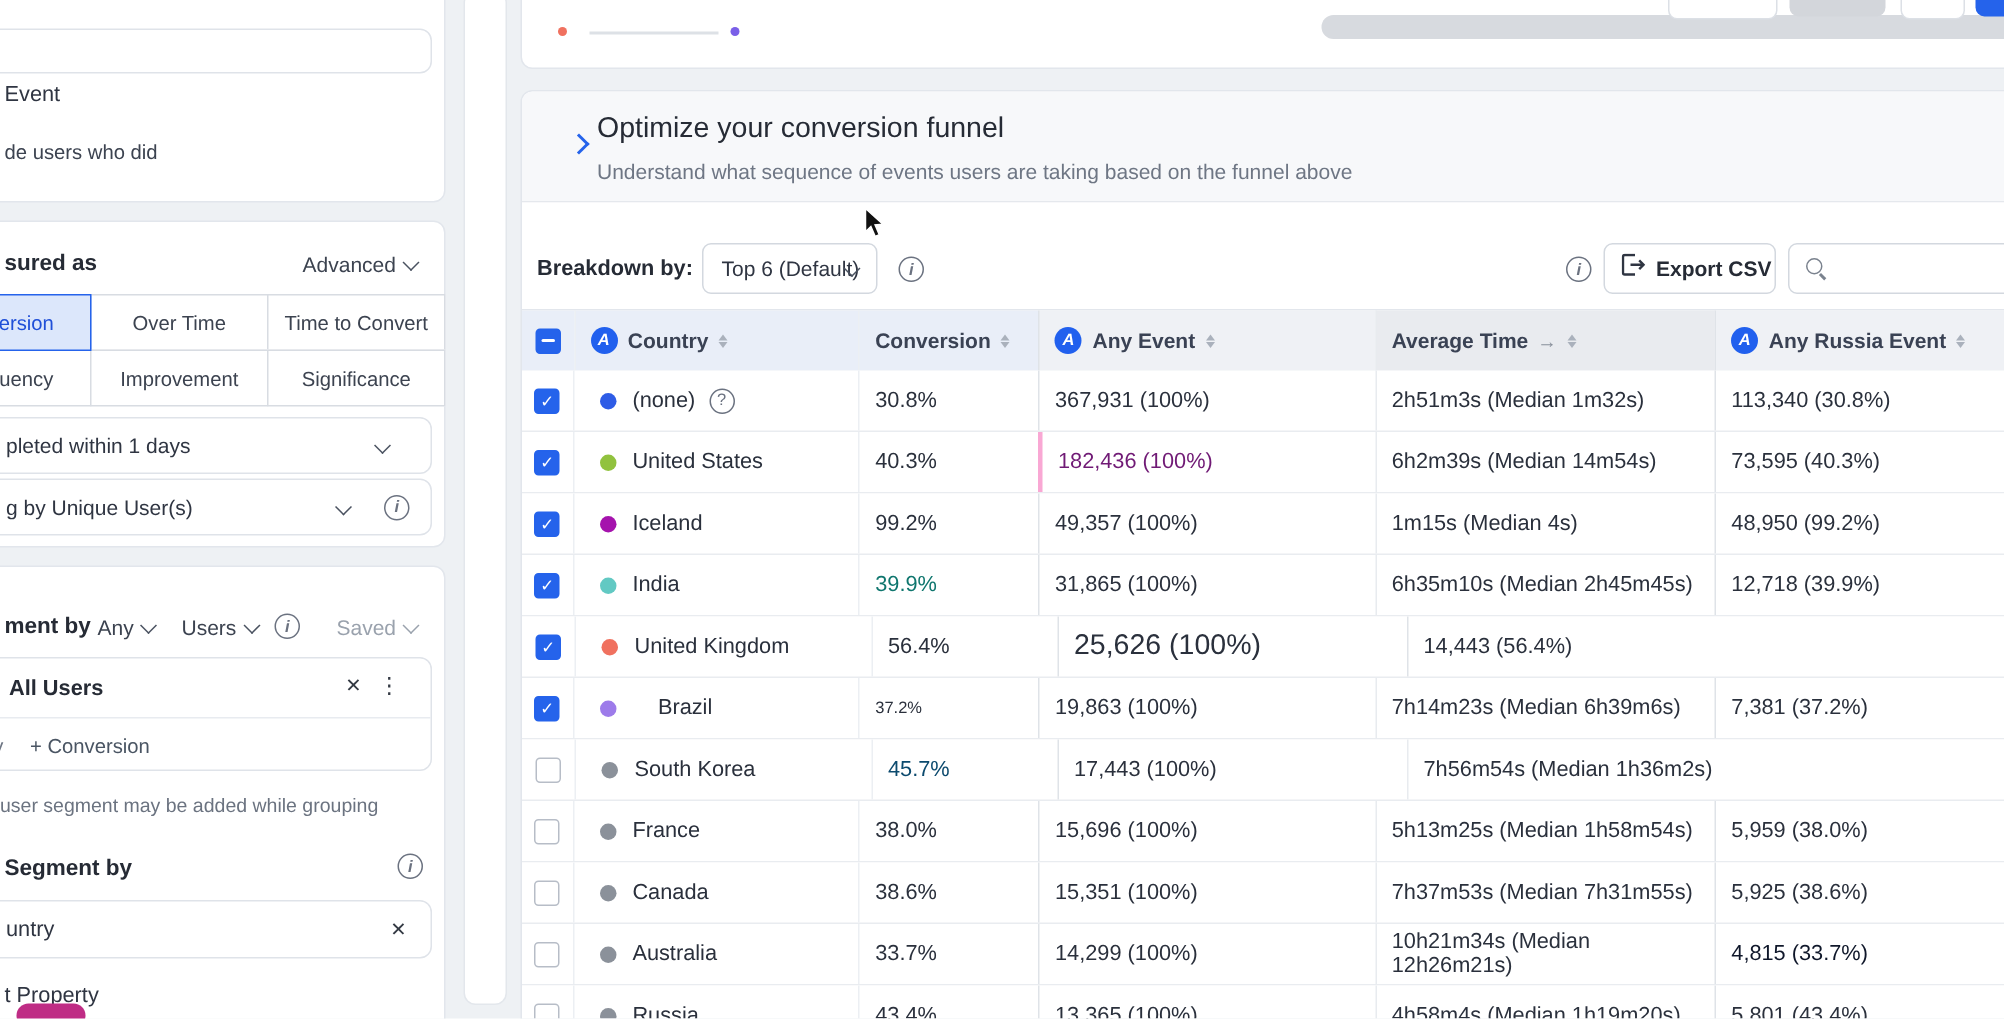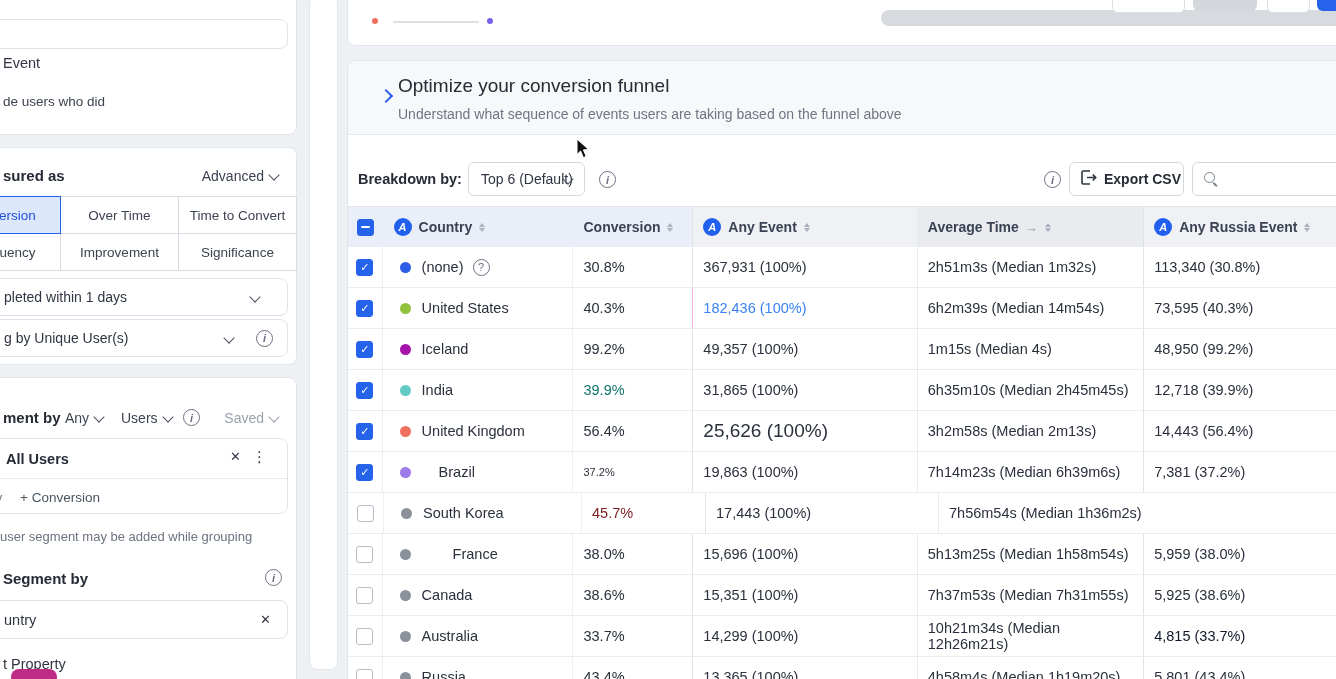--- a/index.html
+++ b/index.html
@@ -221,21 +221,21 @@
   <div class="row">
     <div class="rcell" style="width:36px;justify-content:center;padding:0;border-right:1px solid #eceff3;">
       <span class="cb checked">✓</span>
     </div>
     <div class="rcell" style="width:197px;">
       <span style="width: 11px; height: 11px; border-radius: 50%; display: inline-block; margin-left: 7px; background: rgb(145, 194, 62);"></span>
       <span class="txt" style="margin-left:11px;font-size:14.5px;color:#2a303c;">United States</span>
 
     </div>
     <div class="rcell" style="width:124px;border-left:1px solid #eceff3;font-size:14.5px;color:#2a303c;">40.3%</div>
-    <div class="rcell" style="width:233px;border-left:1px solid #f9a8d4;font-size:14.5px;color:#3b82f6;">182,436 (100%)</div>
+    <div class="rcell" style="width:233px;border-left:3px solid #f9a8d4;font-size:14.5px;color:#701a75;">182,436 (100%)</div>
     <div class="rcell" style="width:235px;border-left:1px solid #e8ebef;font-size:14.5px;color:#2a303c;">6h2m39s (Median 14m54s)</div>
     <div class="rcell" style="width:200px;border-left:1px solid #dfe3e8;font-size:14.5px;color:#2a303c;">73,595 (40.3%)</div>
   </div>
 
   <div class="row">
     <div class="rcell" style="width:36px;justify-content:center;padding:0;border-right:1px solid #eceff3;">
       <span class="cb checked">✓</span>
     </div>
     <div class="rcell" style="width:197px;">
       <span style="width: 11px; height: 11px; border-radius: 50%; display: inline-block; margin-left: 7px; background: rgb(165, 19, 173);"></span>
@@ -267,21 +267,20 @@
     <div class="rcell" style="width:36px;justify-content:center;padding:0;border-right:1px solid #eceff3;">
       <span class="cb checked">✓</span>
     </div>
     <div class="rcell" style="width:197px;">
       <span style="width: 11px; height: 11px; border-radius: 50%; display: inline-block; margin-left: 7px; background: rgb(240, 113, 95);"></span>
       <span class="txt" style="margin-left:11px;font-size:14.5px;color:#2a303c;">United Kingdom</span>
 
     </div>
     <div class="rcell" style="width:124px;border-left:1px solid #eceff3;font-size:14.5px;color:#2a303c;">56.4%</div>
     <div class="rcell" style="width:233px;border-left:1px solid #dfe3e8;font-size:19px;color:#2a303c;">25,626 (100%)</div>
-    <div class="rcell" style="width:235px;border-left:1px solid #e8ebef;font-size:14.5px;color:#2a303c;">3h2m58s (Median 2m13s)</div>
     <div class="rcell" style="width:200px;border-left:1px solid #dfe3e8;font-size:14.5px;color:#2a303c;">14,443 (56.4%)</div>
   </div>
 
   <div class="row">
     <div class="rcell" style="width:36px;justify-content:center;padding:0;border-right:1px solid #eceff3;">
       <span class="cb checked">✓</span>
     </div>
     <div class="rcell" style="width:197px;">
       <span style="width: 11px; height: 11px; border-radius: 50%; display: inline-block; margin-left: 7px; background: rgb(157, 123, 234);"></span>
       <span class="txt" style="margin-left:28px;font-size:14.5px;color:#2a303c;">Brazil</span>
@@ -295,30 +294,30 @@
 
   <div class="row">
     <div class="rcell" style="width:36px;justify-content:center;padding:0;border-right:1px solid #eceff3;">
       <span class="cb unchecked"></span>
     </div>
     <div class="rcell" style="width:197px;">
       <span style="width: 11px; height: 11px; border-radius: 50%; display: inline-block; margin-left: 7px; background: rgb(139, 145, 154);"></span>
       <span class="txt" style="margin-left:11px;font-size:14.5px;color:#2a303c;">South Korea</span>
 
     </div>
-    <div class="rcell" style="width:124px;border-left:1px solid #eceff3;font-size:14.5px;color:#7f1d1d;">45.7%</div>
+    <div class="rcell" style="width:124px;border-left:1px solid #eceff3;font-size:14.5px;color:#0c4a6e;">45.7%</div>
     <div class="rcell" style="width:233px;border-left:1px solid #dfe3e8;font-size:14.5px;color:#2a303c;">17,443 (100%)</div>
     <div class="rcell" style="width:235px;border-left:1px solid #e8ebef;font-size:14.5px;color:#2a303c;">7h56m54s (Median 1h36m2s)</div>
   </div>
 
   <div class="row">
     <div class="rcell" style="width:36px;justify-content:center;padding:0;border-right:1px solid #eceff3;">
       <span class="cb unchecked"></span>
     </div>
-    <div class="rcell" style="width:197px;gap:31px;">
+    <div class="rcell" style="width:197px;">
       <span style="width: 11px; height: 11px; border-radius: 50%; display: inline-block; margin-left: 7px; background: rgb(139, 145, 154);"></span>
       <span class="txt" style="margin-left:11px;font-size:14.5px;color:#2a303c;">France</span>
 
     </div>
     <div class="rcell" style="width:124px;border-left:1px solid #eceff3;font-size:14.5px;color:#2a303c;">38.0%</div>
     <div class="rcell" style="width:233px;border-left:1px solid #dfe3e8;font-size:14.5px;color:#2a303c;">15,696 (100%)</div>
     <div class="rcell" style="width:235px;border-left:1px solid #e8ebef;font-size:14.5px;color:#2a303c;">5h13m25s (Median 1h58m54s)</div>
     <div class="rcell" style="width:200px;border-left:1px solid #dfe3e8;font-size:14.5px;color:#2a303c;">5,959 (38.0%)</div>
   </div>
 

